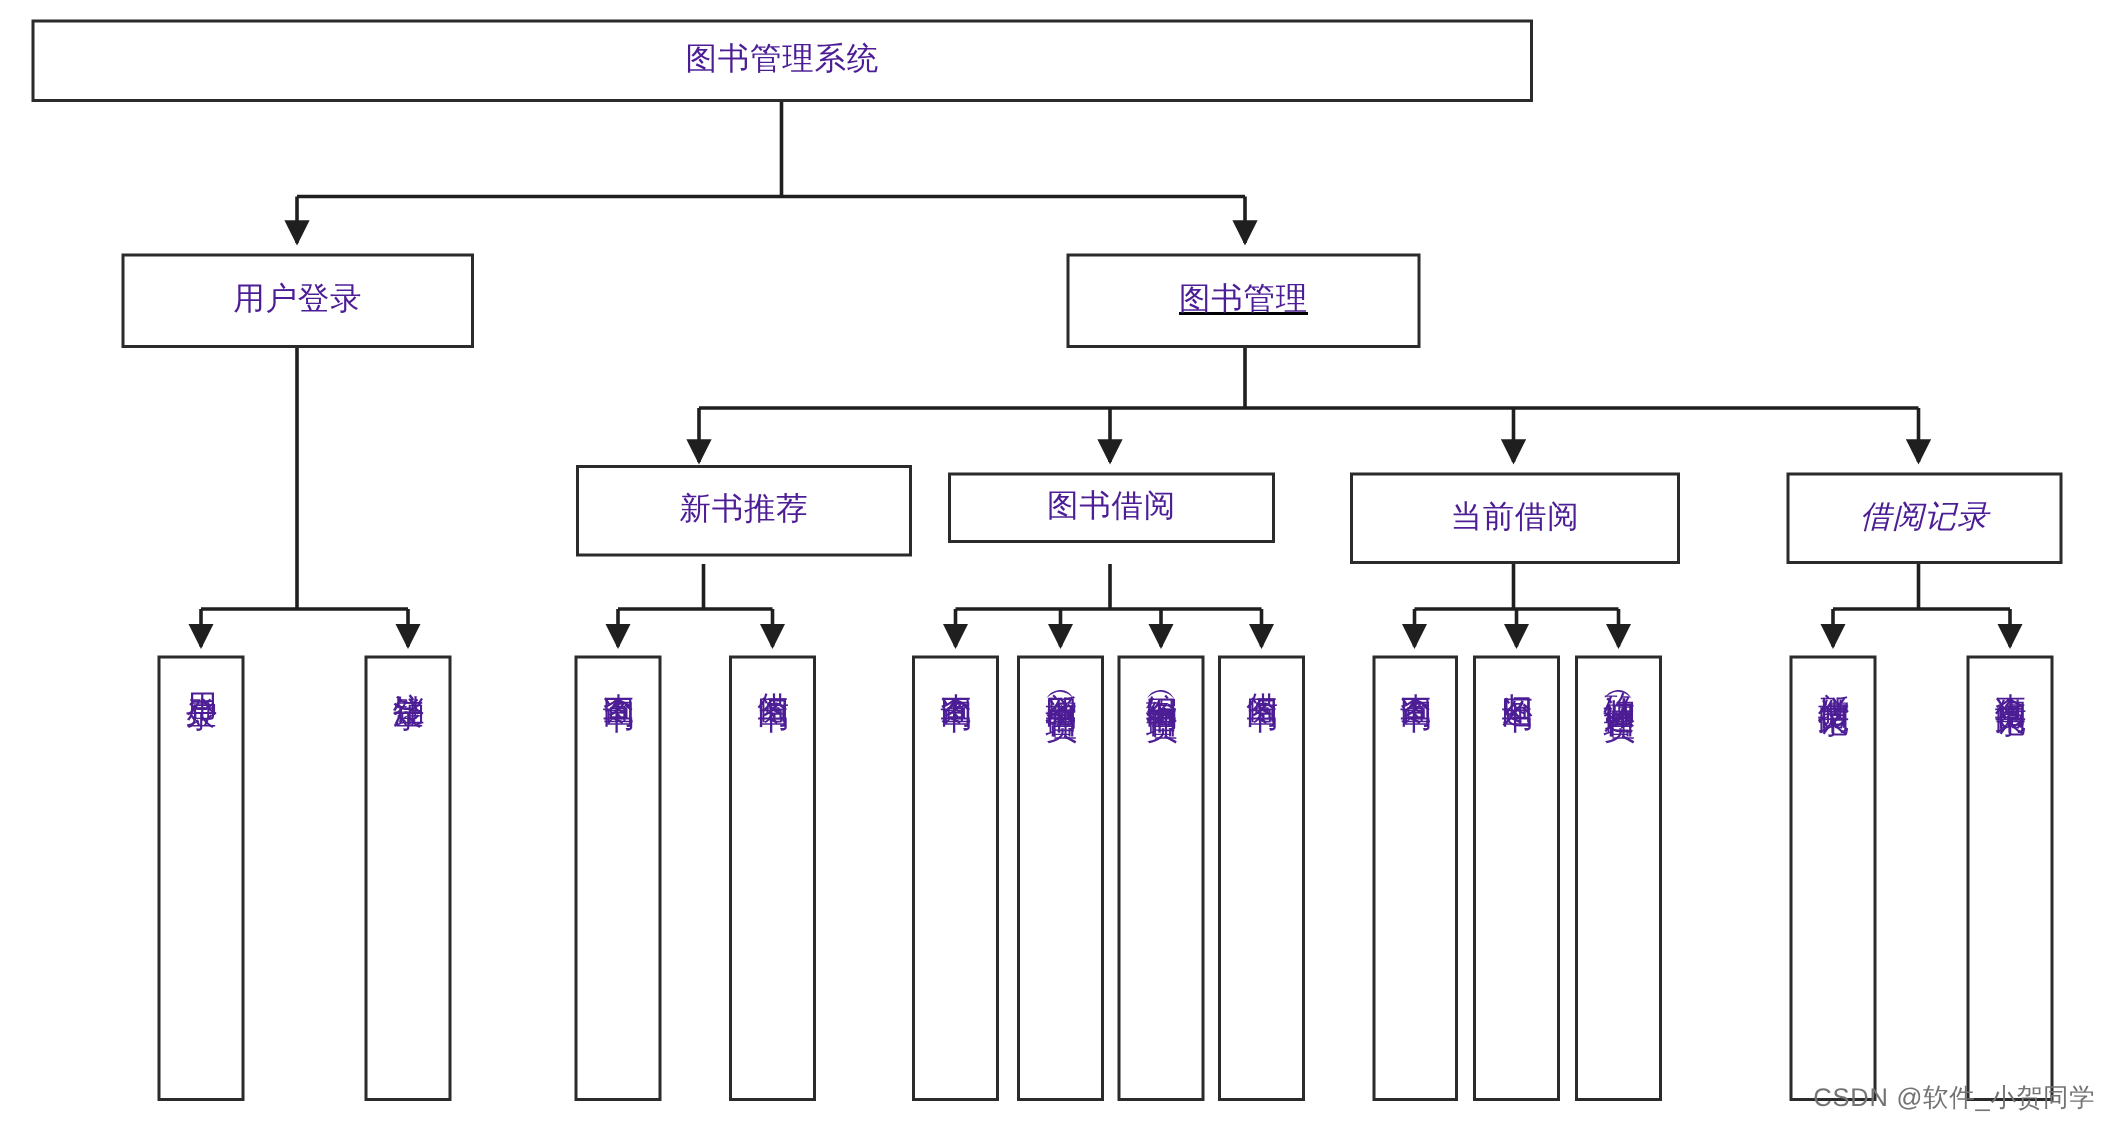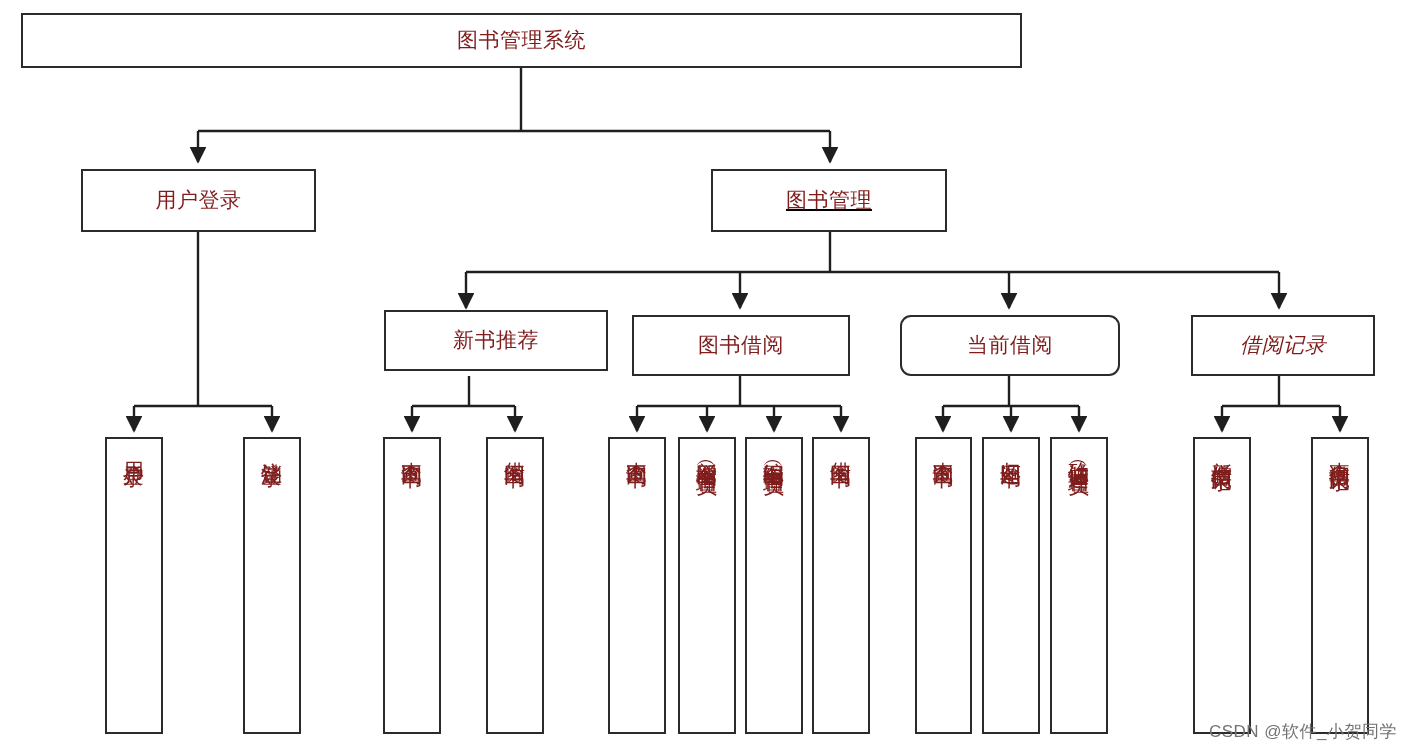--- a/index.html
+++ b/index.html
@@ -28,21 +28,21 @@
     position: absolute;
     box-sizing: border-box;
     background: #ffffff;
     border: 2px solid #2b2b2b;
     display: flex;
     align-items: center;
     justify-content: center;
     z-index: 2;
   }
   .node .label {
-    color: #7f1d1d;
+    color: #4c1d95;
     font-size: 21px;
     line-height: 1.25;
     white-space: nowrap;
     letter-spacing: 0.5px;
   }
   .node.leaf {
     align-items: flex-start;
     justify-content: center;
     padding-top: 6px;
   }
@@ -127,24 +127,24 @@
   <div class="node" style="left:81px; top:169px; width:235px; height:63px;">
     <span class="label">用户登录</span>
   </div>
   <div class="node" style="left:711px; top:169px; width:236px; height:63px;text-decoration:underline;">
     <span class="label">图书管理</span>
   </div>
 
   <div class="node" style="left:362px; top:310px; width:224px; height:61px;margin-left:22px;">
     <span class="label">新书推荐</span>
   </div>
-  <div class="node" style="left:632px; top:315px; width:218px; height:61px;">
+  <div class="node" style="left:632px; top:315px; width:218px; height:47px;">
     <span class="label">图书借阅</span>
   </div>
-  <div class="node" style="left:900px; top:315px; width:220px; height:61px;border-radius:11px;">
+  <div class="node" style="left:900px; top:315px; width:220px; height:61px;">
     <span class="label">当前借阅</span>
   </div>
   <div class="node" style="left:1191px; top:315px; width:184px; height:61px;font-style:italic;">
     <span class="label">借阅记录</span>
   </div>
 
   <div class="node leaf" style="left:105px; top:437px; width:58px; height:297px;">
     <span class="label">用户登录</span>
   </div>
   <div class="node leaf" style="left:243px; top:437px; width:58px; height:297px;">

